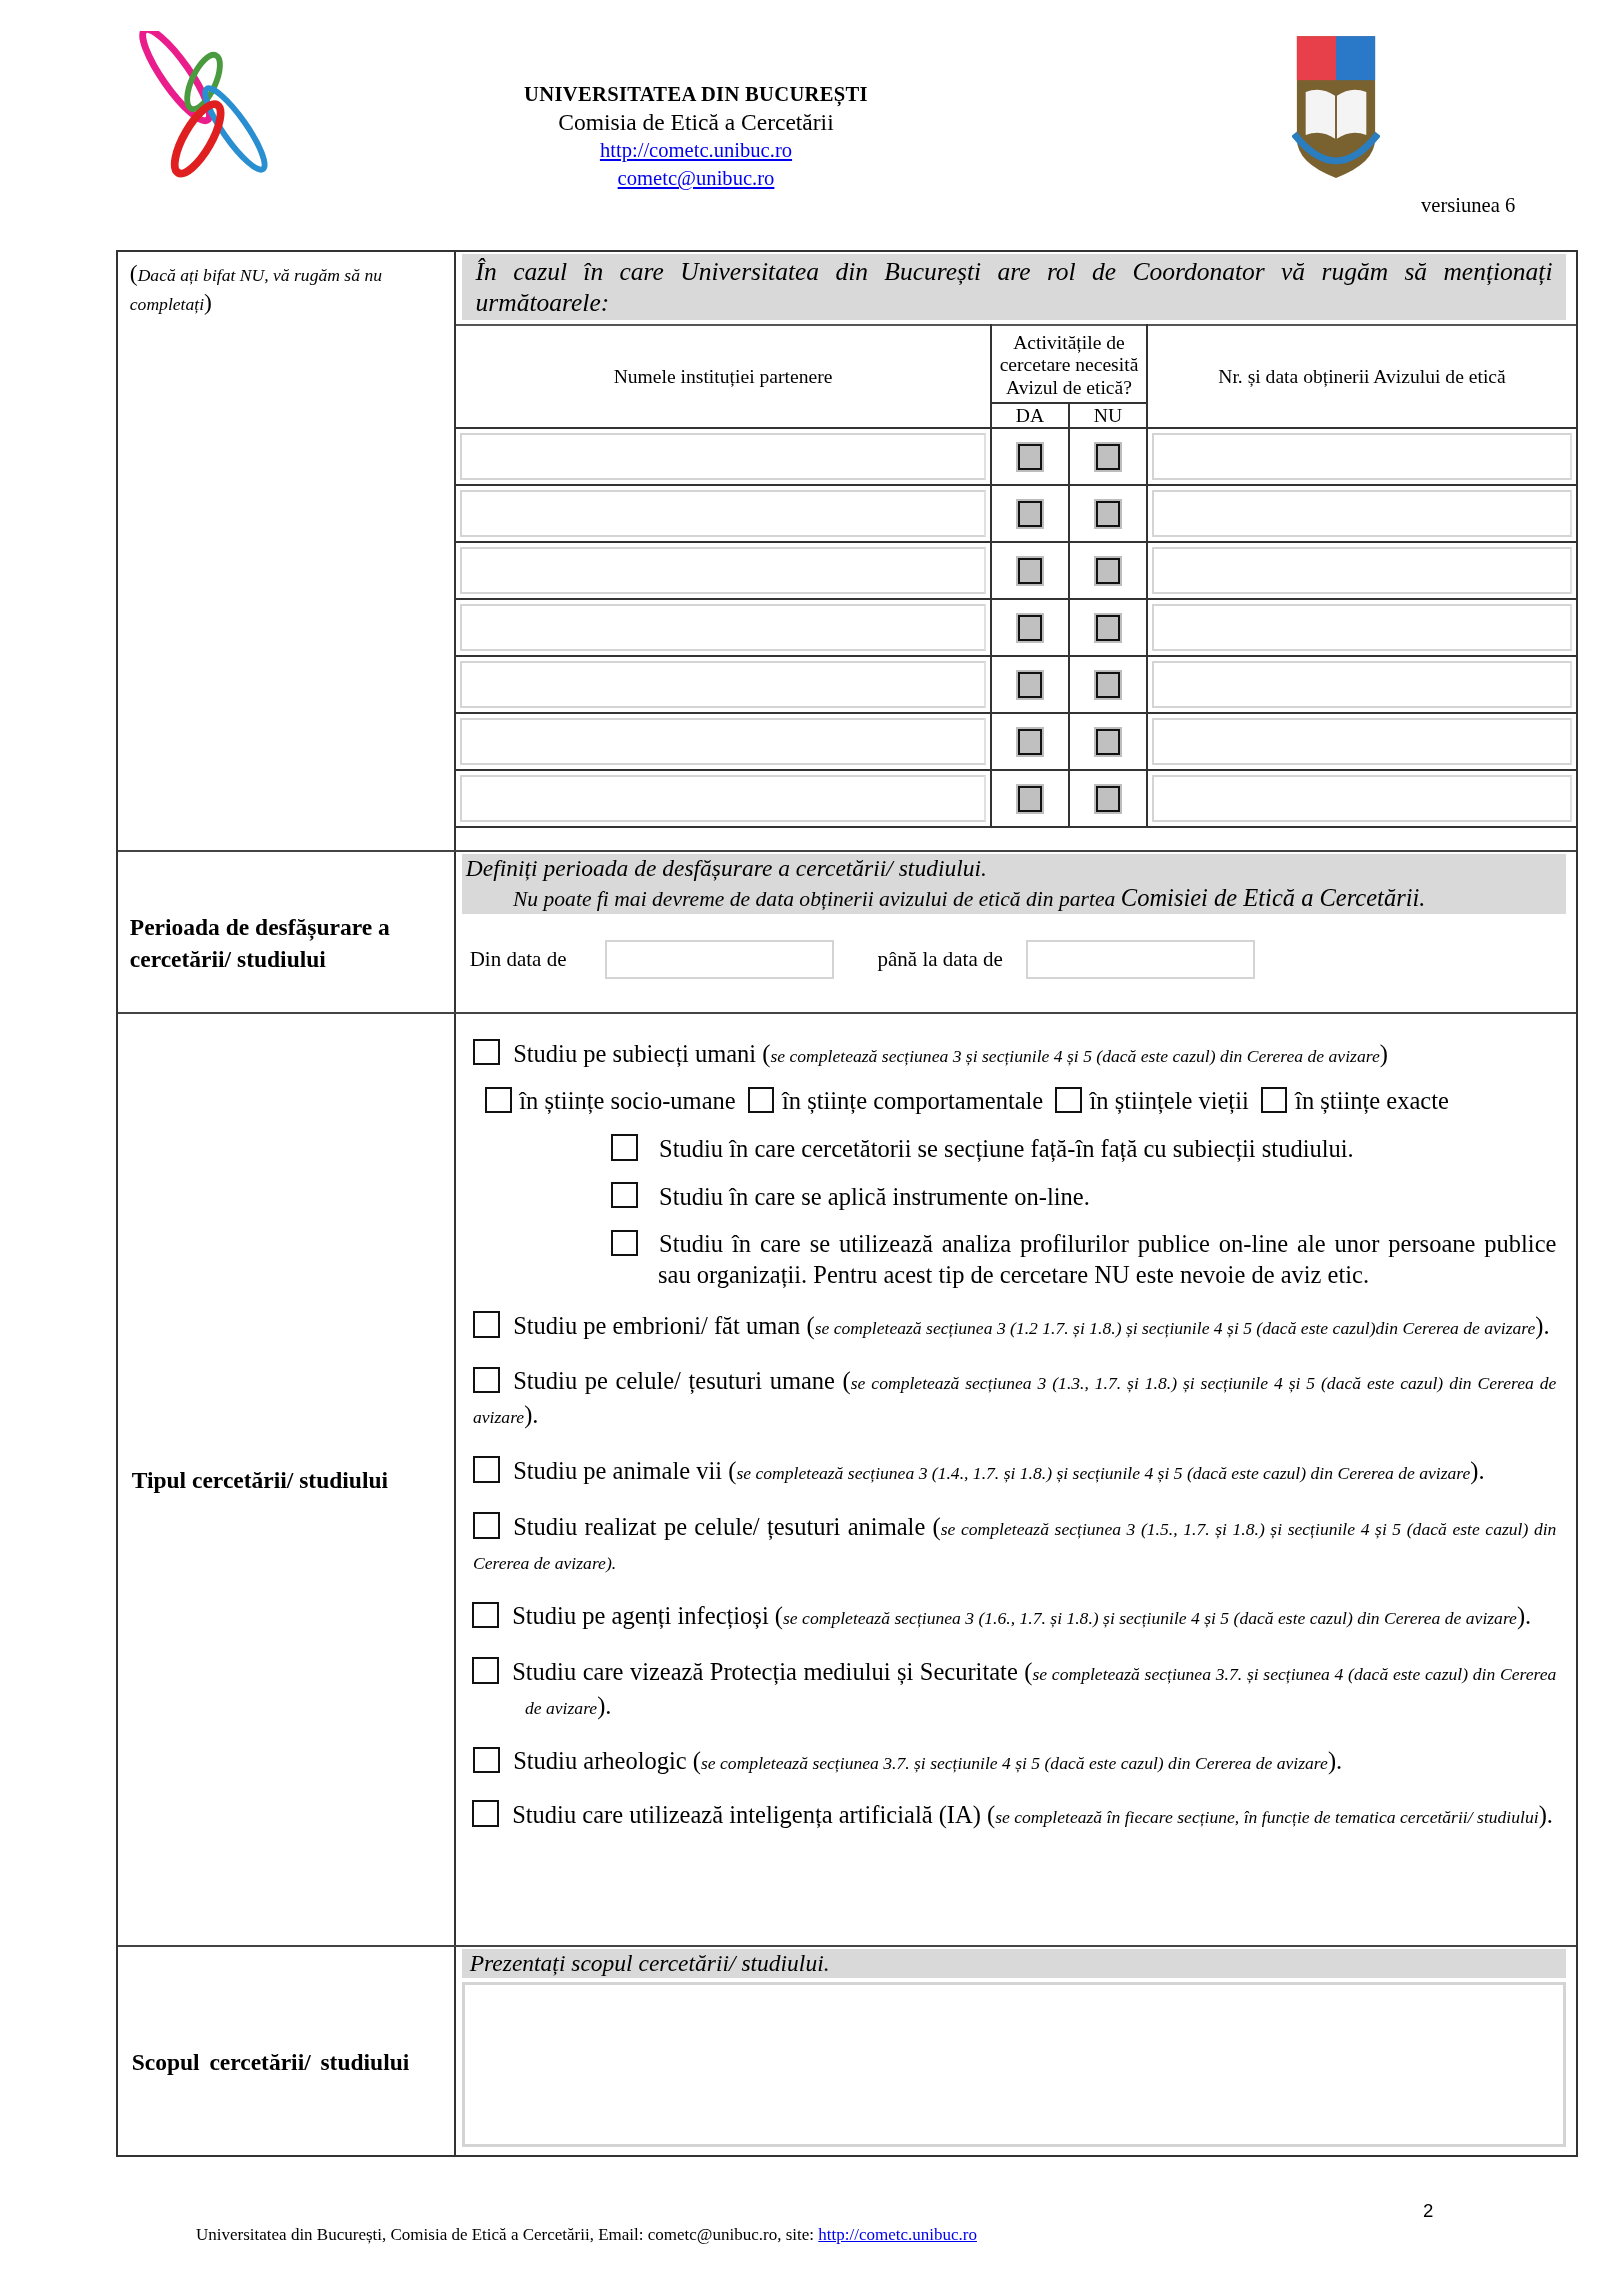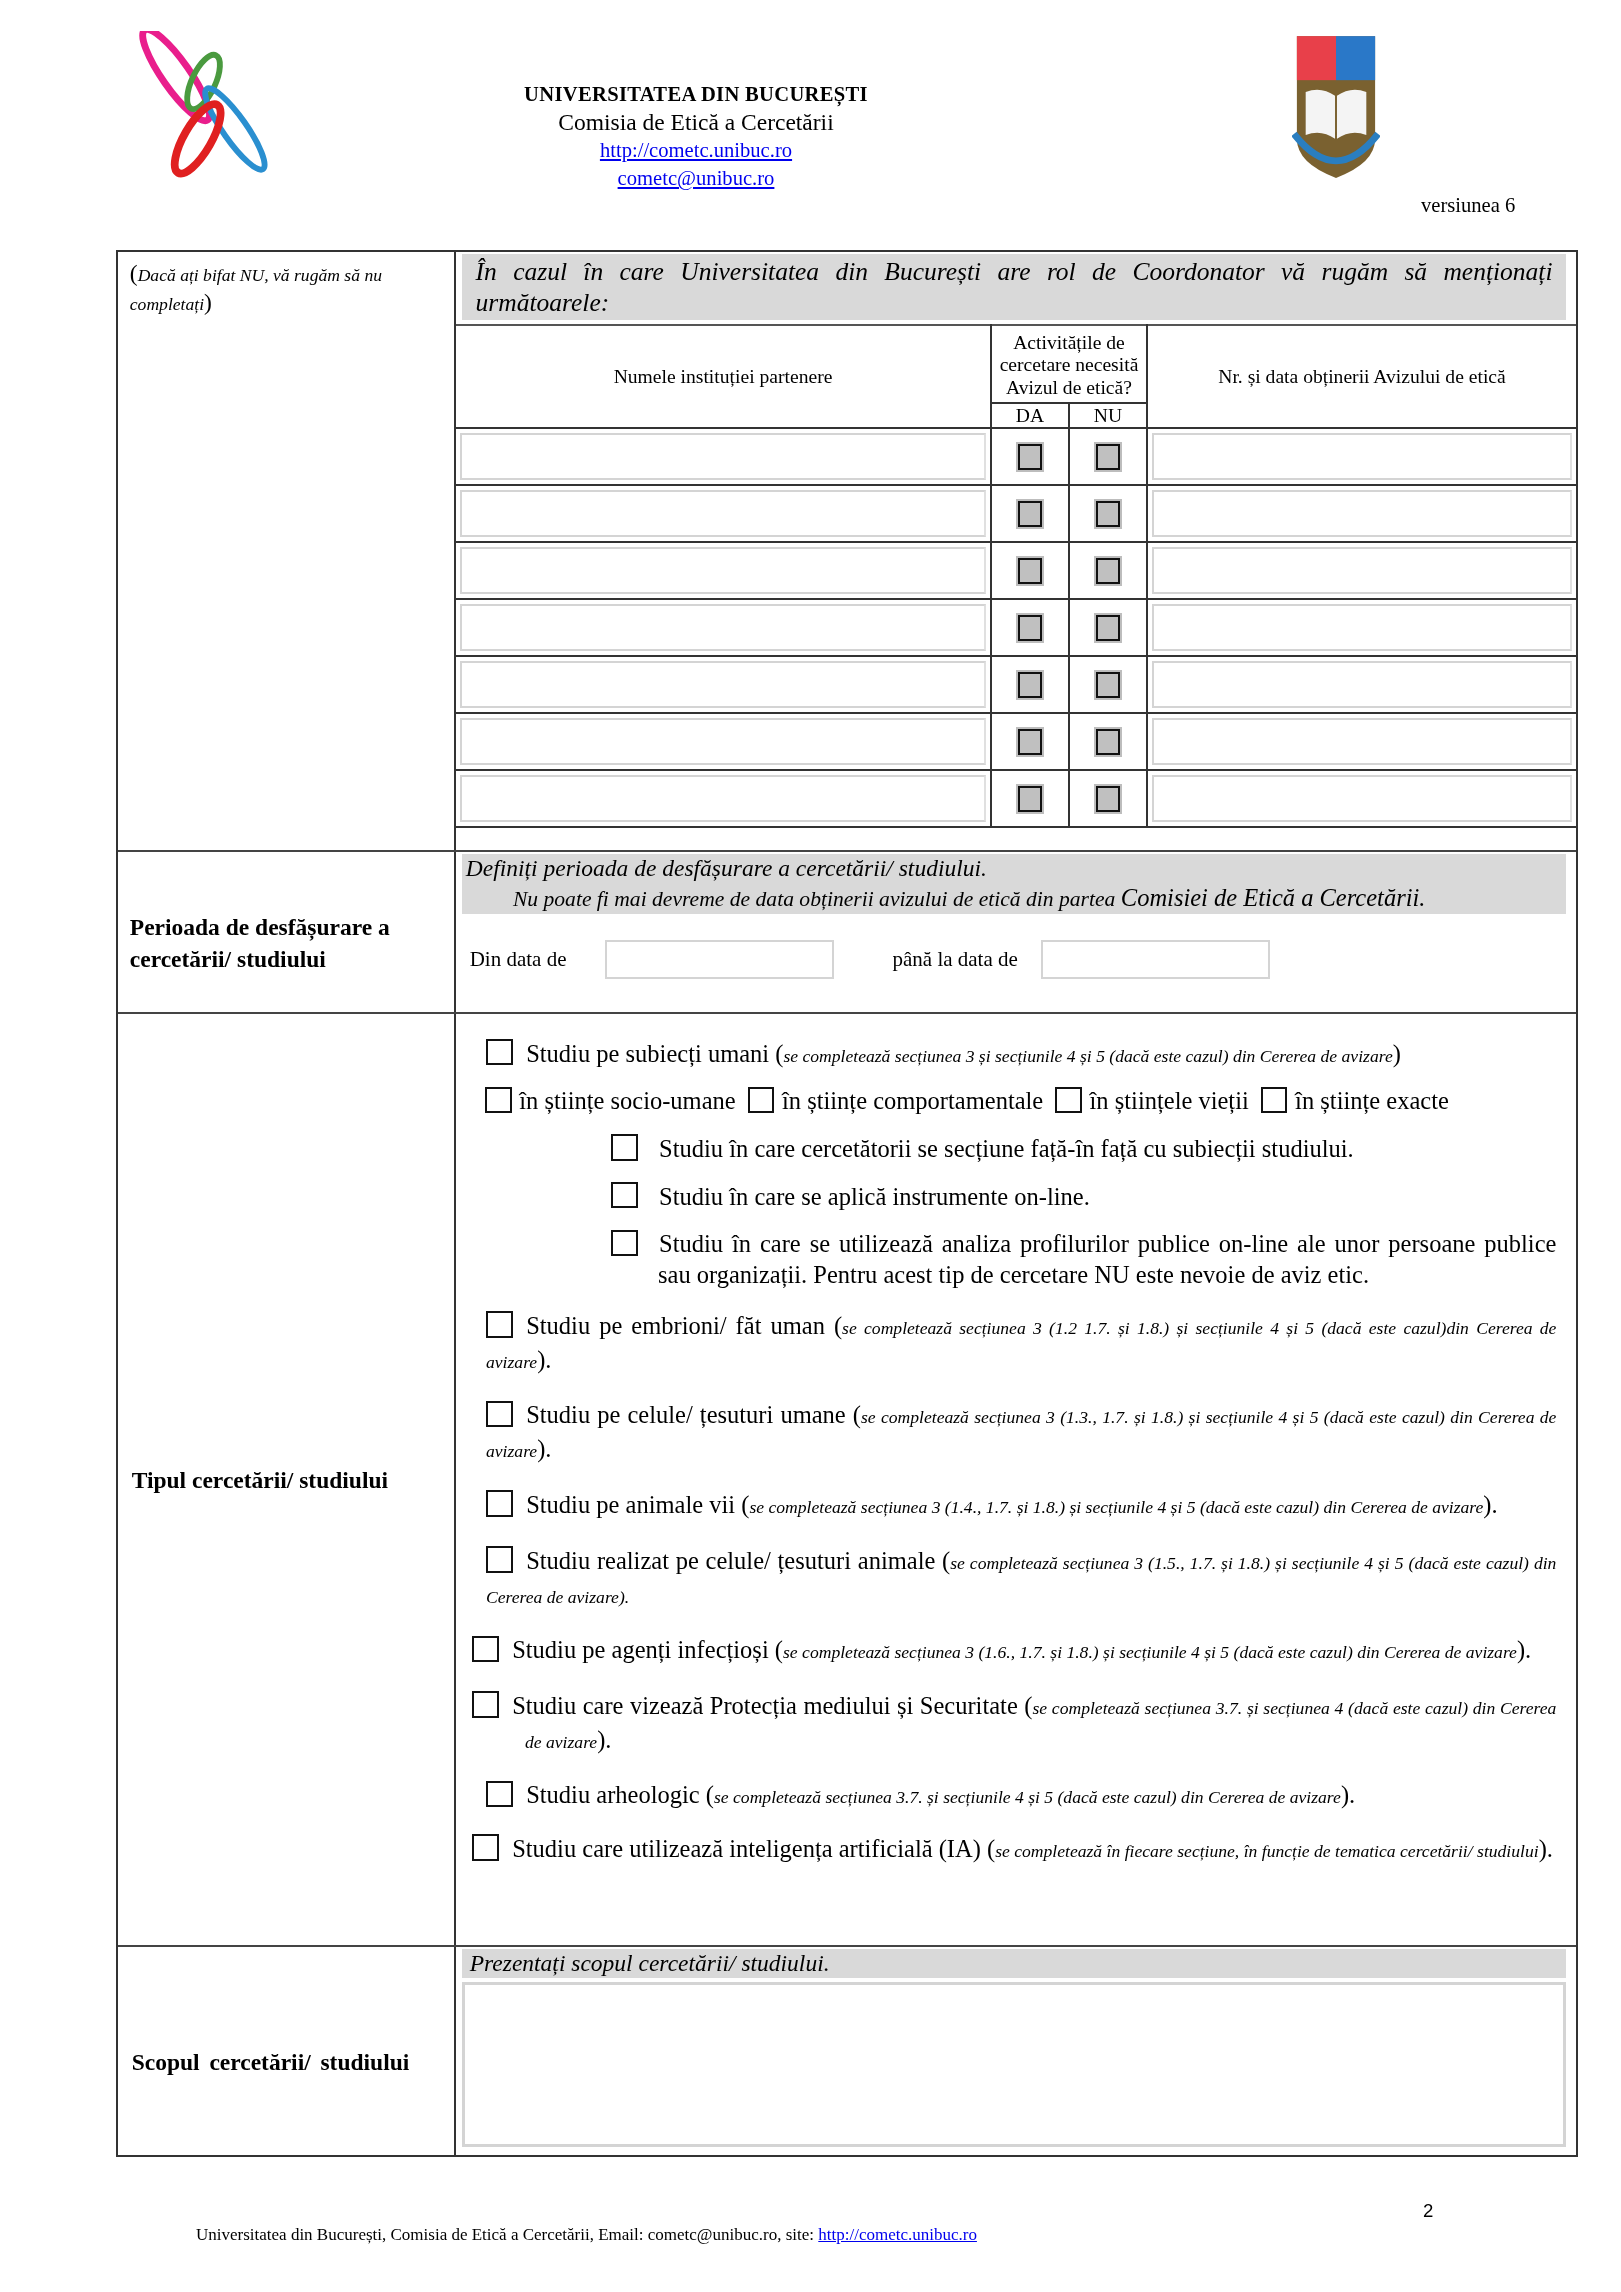--- a/index.html
+++ b/index.html
@@ -40,21 +40,21 @@
   .hdr-act { text-align:right; font-size:18.6px; line-height:22.5px; padding:2.9px 2px 0 2px !important; }
   .txtbox { display:block; margin:2.9px 3.9px; height:47px; border:2.9px solid #d4d4d4; border-right-color:#e0e0e0; background:#fff; box-sizing:border-box; }
   .cbx-grey { display:inline-block; width:23.5px; height:26.5px; background:#c0c0c0; border:2.9px solid #111; outline:2.9px solid #bdbdbd; box-sizing:border-box; vertical-align:middle; }
   .prow td { height:55px; }
 
   
   .date-line { display:flex; align-items:center; font-size:21px; padding:25.5px 0 0 13.7px; }
   .date-box { display:inline-block; width:229px; height:39px; border:2.9px solid #d4d4d4; box-sizing:border-box; }
 
   
-  .opt { position:relative; font-size:24.5px; line-height:32px; padding-left:30px; padding-right:19.6px; }
+  .opt { position:relative; font-size:24.5px; line-height:32px; padding-left:17px; padding-right:19.6px; }
   .cb { display:inline-block; width:26.5px; height:26.5px; border:2px solid #111; box-sizing:border-box; vertical-align:-3.9px; margin-right:13.7px; background:#fff; }
   .opt .it { font-style:italic; font-size:17.6px; }
   .opt .pp { font-size:24.5px; }
   .justify { text-align:justify; }
 
   
   .scop-box { margin:3.9px 9.8px 11.8px 5.9px; height:165px; border:3.9px solid #d4d4d4; box-sizing:border-box; background:#fff; }
 
   .page-num { position:absolute; left:1423px; top:2200px; font-size:18.6px; font-family:"Liberation Sans", sans-serif; }
   .footer { position:absolute; left:196px; top:2225px; font-size:17px; }
@@ -187,21 +187,21 @@
   <div class="row" style="height:160px;">
     <div class="lcell" style="display:flex;align-items:center;padding-top:29px;">
       <div class="lbl-bold">Perioada de desfășurare a cercetării/ studiului</div>
     </div>
     <div class="rcell">
       <div class="grey-hdr" style="font-size:23.5px;line-height:29px;padding:0 3.9px;margin:2px 9.8px 0 5.9px;">Definiți perioada de desfășurare a cercetării/ studiului.</div>
       <div class="grey-hdr2" style="margin:0 9.8px 0 5.9px;padding-left:51px;"><span>Nu poate fi mai devreme de data obținerii avizului de etică din partea </span><span class="big">Comisiei de Etică a Cercetării.</span></div>
       <div class="date-line">
         <span>Din data de</span>
         <span class="date-box" style="margin-left:39px;"></span>
-        <span style="margin-left:58px;">până la data de</span>
+        <span style="margin-left:43px;">până la data de</span>
         <span class="date-box" style="margin-left:23.5px;"></span>
       </div>
     </div>
   </div>
 
   <div class="row" style="height:931px;">
     <div class="lcell" style="display:flex;align-items:center;padding-left:13.7px;">
       <div class="lbl-bold">Tipul cercetării/ studiului</div>
     </div>
     <div class="rcell" style="padding-top:23.5px;">

